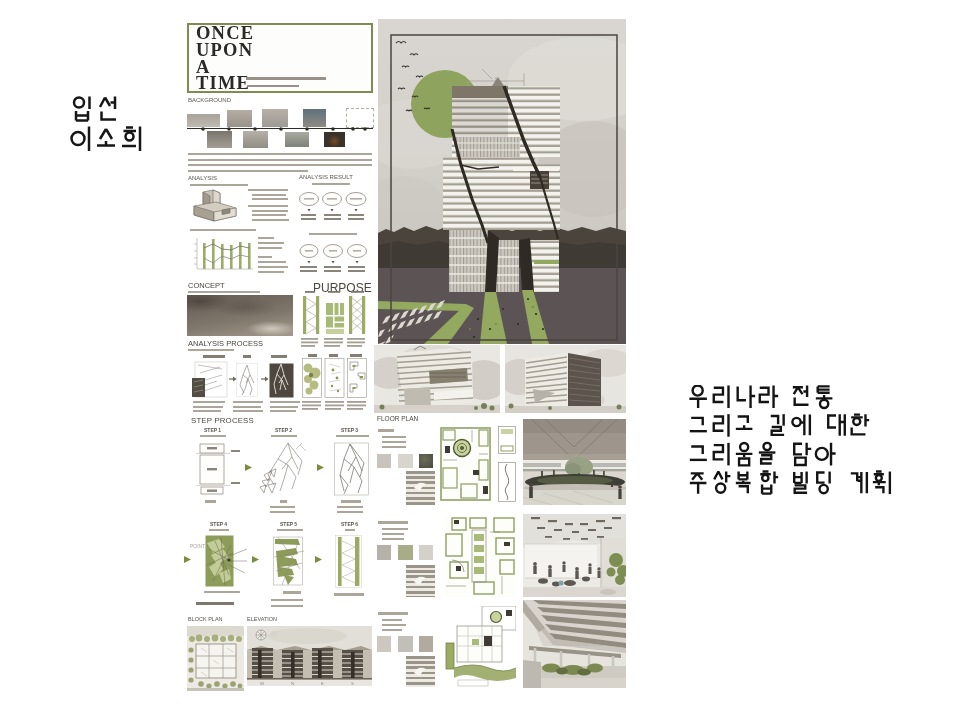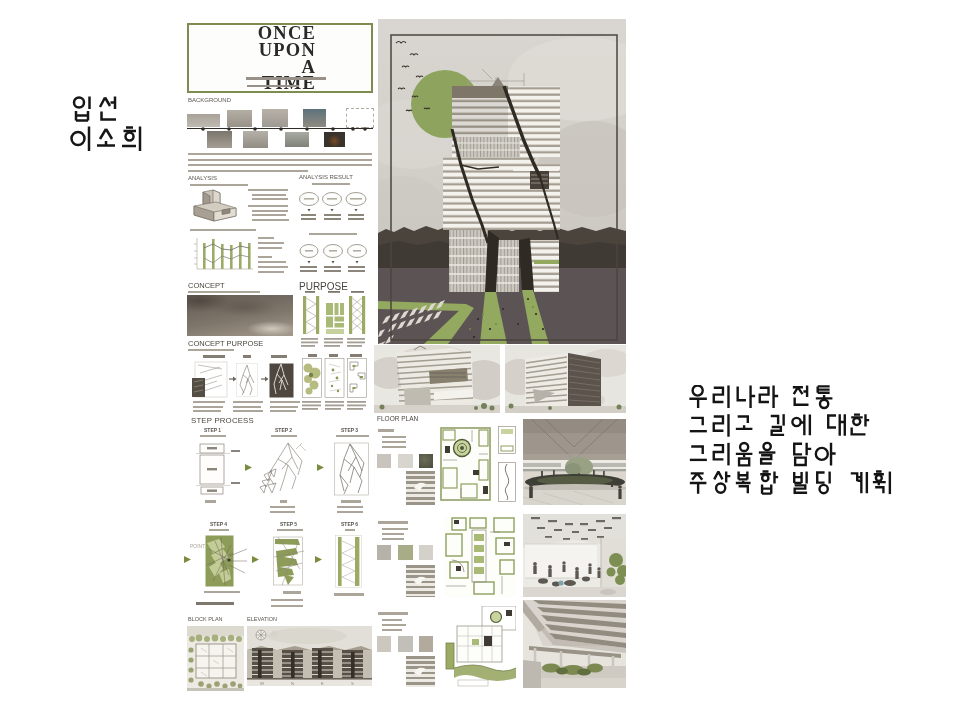--- a/index.html
+++ b/index.html
@@ -1,17 +1,17 @@
 <!DOCTYPE html>
 <html><head>
 <meta charset="utf-8">
 <style>
 html,body{margin:0;padding:0;background:#fff;}
 #page{position:relative;width:960px;height:720px;overflow:hidden;background:#fff;
-  font-family:"Liberation Sans",sans-serif;text-align:right;}
+  font-family:"Liberation Sans",sans-serif;}
 .abs{position:absolute;}
 .hd{position:absolute;color:#4a463f;font-family:"Liberation Sans",sans-serif;}
 .tl{position:absolute;background:#aba59a;}
 .td{position:absolute;background:#837d73;}
 svg{display:block}
 </style>
 </head>
 <body>
 <div id="page">
 
@@ -348,21 +348,21 @@
 
 <div class="hd" style="left:188px;top:281px;font-size:7.5px;color:#4a463f">CONCEPT</div>
 <div class="tl" style="left:188px;top:290.5px;width:72px;height:2.4px"></div>
 
 <div class="abs" style="left:187px;top:295px;width:106px;height:41px;background:
 radial-gradient(ellipse 34px 10px at 80% 82%,rgba(228,221,209,0.75),rgba(228,221,209,0) 75%),
 radial-gradient(ellipse 40px 14px at 12% 15%,rgba(42,36,30,0.4),rgba(42,36,30,0) 75%),
 radial-gradient(ellipse 40px 12px at 55% 30%,rgba(70,62,53,0.35),rgba(70,62,53,0) 80%),
 linear-gradient(170deg,#655c52 0%,#716960 30%,#7f766b 55%,#92897c 78%,#a39a8c 100%)"></div>
 
-<div class="hd" style="left:299px;top:281px;font-size:10px;color:#4a463f">PURPOSE</div>
+<div class="hd" style="left:313px;top:281px;font-size:12px;color:#4a463f">PURPOSE</div>
 
 <svg class="abs" style="left:299px;top:290px" width="70" height="62" viewBox="0 0 70 62">
   <g fill="#7d776d">
     <rect x="6" y="1" width="10" height="1.8"></rect>
         <rect x="29" y="1" width="12" height="1.8"></rect>
         <rect x="52" y="1" width="13" height="1.8"></rect>
   </g>
 
   <rect x="4" y="6" width="3.2" height="38" fill="#9cab64"></rect>
   <rect x="17" y="6" width="3.2" height="38" fill="#9cab64"></rect>
@@ -388,21 +388,21 @@
         <rect x="2" y="55" width="14" height="1.8"></rect>
     <rect x="25" y="48" width="19" height="1.8"></rect>
         <rect x="25" y="51.5" width="19" height="1.8"></rect>
         <rect x="25" y="55" width="16" height="1.8"></rect>
     <rect x="48" y="48" width="18" height="1.8"></rect>
         <rect x="48" y="51.5" width="18" height="1.8"></rect>
         <rect x="48" y="55" width="15" height="1.8"></rect>
   </g>
 </svg>
 
-<div class="hd" style="left:188px;top:339px;font-size:7.5px;color:#4a463f">CONCEPT PURPOSE</div>
+<div class="hd" style="left:188px;top:339px;font-size:7.5px;color:#4a463f">ANALYSIS PROCESS</div>
 <div class="tl" style="left:188px;top:348.5px;width:46px;height:2.4px"></div>
 
 <div class="td" style="left:203px;top:355px;width:22px;height:2.6px"></div>
 <div class="td" style="left:243px;top:355px;width:8px;height:2.6px"></div>
 <div class="td" style="left:271px;top:355px;width:16px;height:2.6px"></div>
 
 <svg class="abs" style="left:192px;top:361px" width="36" height="37" viewBox="0 0 36 37">
   <rect x="3" y="1" width="32" height="35" fill="#ffffff" stroke="#c5bfb5" stroke-width="0.5"></rect>
   <path d="M6,4 L30,8 M8,12 L28,6 M10,20 L30,14 M7,26 L25,20 M12,30 L30,24" stroke="#8b857b" stroke-width="0.5" fill="none"></path>
   <rect x="0" y="17" width="13" height="19" fill="#544d44"></rect>

